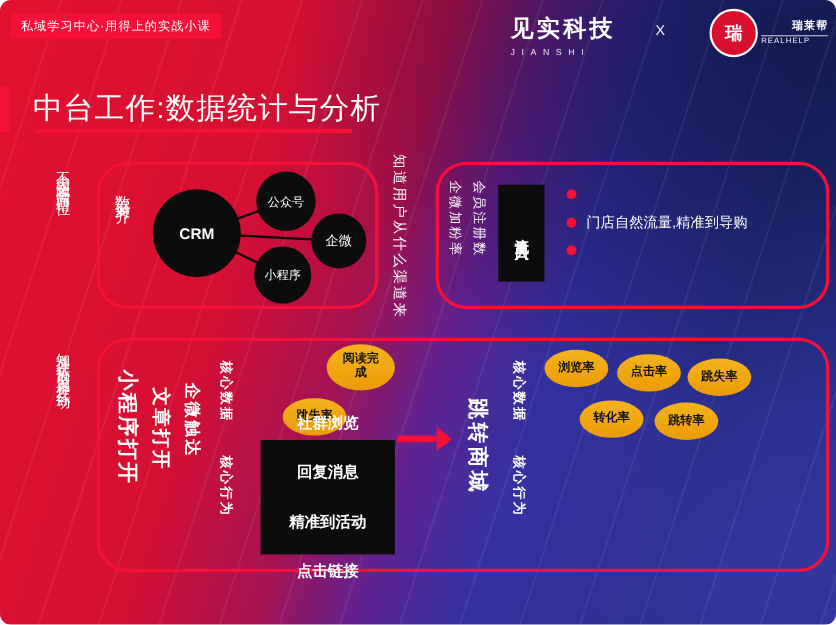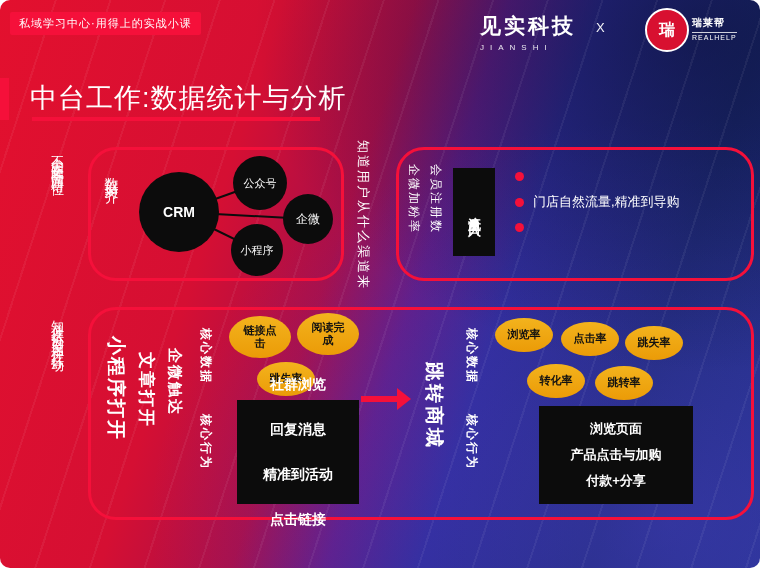--- a/index.html
+++ b/index.html
@@ -15,21 +15,21 @@
     background:repeating-linear-gradient(108deg, rgba(255,255,255,0.055) 0px, rgba(255,255,255,0.055) 2px, transparent 2px, transparent 52px);}
   .abs{position:absolute;}
   .v-up{writing-mode:vertical-rl;text-orientation:upright;}
   .v-rot{writing-mode:vertical-rl;text-orientation:sideways;}
   .badge{background:#f5103a;color:#fff;font-size:11px;padding:4px 9px;border-radius:2px;letter-spacing:1px;}
   .brand-name{font-size:21px;font-weight:bold;letter-spacing:3px;}
   .brand-sub{font-size:8px;letter-spacing:6px;opacity:.9;margin-top:3px;}
   .sep{font-size:13px;opacity:.95;}
   .logo-circle{width:40px;height:40px;border-radius:50%;background:#d81030;border:2px solid #fff;
     display:flex;align-items:center;justify-content:center;font-size:16px;font-weight:bold;}
-  .logo-name{font-size:10px;font-weight:bold;letter-spacing:1px;}
+  .logo-name{font-size:10px;font-weight:bold;letter-spacing:1px;margin-left:28px;}
   .logo-sub{font-size:7px;letter-spacing:1px;border-top:1px solid rgba(255,255,255,.8);margin-top:2px;padding-top:1px;}
   .title-bar{width:9px;height:42px;background:#f5103a;}
   .title{font-size:27px;font-weight:normal;letter-spacing:1px;}
   .underline{height:4px;background:#f5103a;}
   .rbox{border:3px solid #f5103a;border-radius:28px;}
   .note{font-size:13px;letter-spacing:3px;}
   .circle{border-radius:50%;background:#0c0c0c;color:#fff;display:flex;align-items:center;justify-content:center;text-align:left;}
   .ellipse{border-radius:50%;background:linear-gradient(#f3b31d,#eb9b07);color:#111;display:flex;align-items:center;justify-content:center;
     text-align:center;font-weight:bold;font-size:11px;line-height:1.2;padding:0 10px;box-sizing:border-box;}
   .blackbox{background:#0c0c0c;color:#fff;display:flex;flex-direction:column;align-items:center;justify-content:center;text-align:center;font-weight:bold;}
@@ -44,21 +44,21 @@
   .target{font-size:19px;font-weight:bold;letter-spacing:3px;}
 </style>
 </head>
 <body>
 
 <div class="slide">
   <div class="streaks"></div>
 
   <div class="abs badge" style="left:10px;top:12px;">私域学习中心·用得上的实战小课</div>
 
-  <div class="abs" style="left:480px;top:12px;">
+  <div class="abs" style="left:464px;top:12px;">
     <div class="brand-name">见实科技</div>
     <div class="brand-sub">JIANSHI</div>
   </div>
   <div class="abs sep" style="left:596px;top:20px;">X</div>
   <div class="abs logo-circle" style="left:645px;top:8px;">
     <span>瑞</span>
   </div>
   <div class="abs" style="left:692px;top:16px;">
     <div class="logo-name">瑞莱帮</div>
     <div class="logo-sub">REALHELP</div>
@@ -108,22 +108,21 @@
   <div class="abs v-up note" style="left:48px;top:310px;height:215px;">知道什么行为引发用户什么行动</div>
 
   <div class="abs rbox" style="left:88px;top:307px;width:660px;height:207px;">
     <div class="abs v-rot chan0" style="left:12px;top:26px;">小程序打开</div>
     <div class="abs v-rot chan1" style="left:44px;top:42px;">文章打开</div>
     <div class="abs v-rot chan2" style="left:74px;top:38px;">企微触达</div>
 
     <div class="abs v-rot core-label" style="left:106px;top:18px;">核心数据</div>
     <div class="abs v-rot core-label" style="left:106px;top:104px;">核心行为</div>
 
-    <div class="abs ellipse" style="left:138px;top:6px;width:62px;height:42px;">链接点击</div>
-    <div class="abs ellipse" style="left:206px;top:3px;width:62px;height:42px;">阅读完成</div>
+    <div class="abs ellipse" style="left:206px;top:3px;width:62px;height:42px;font-family:Liberation Mono, monospace;">阅读完成</div>
     <div class="abs ellipse" style="left:166px;top:52px;width:58px;height:34px;">跳失率</div>
 
     <div class="abs blackbox" style="left:146px;top:90px;width:122px;height:104px;font-size:14px;line-height:23px;gap:22px;">
       <span>社群浏览</span>
       <span>回复消息</span>
       <span>精准到活动</span>
       <span>点击链接</span>
     </div>
 
     <div class="abs" style="left:270px;top:78px;width:52px;height:22px;">
@@ -135,19 +134,14 @@
 
     <div class="abs v-rot core-label" style="left:372px;top:18px;">核心数据</div>
     <div class="abs v-rot core-label" style="left:372px;top:104px;">核心行为</div>
 
     <div class="abs ellipse" style="left:404px;top:8px;width:58px;height:34px;">浏览率</div>
     <div class="abs ellipse" style="left:470px;top:12px;width:58px;height:34px;">点击率</div>
     <div class="abs ellipse" style="left:534px;top:16px;width:58px;height:34px;">跳失率</div>
     <div class="abs ellipse" style="left:436px;top:54px;width:58px;height:34px;">转化率</div>
     <div class="abs ellipse" style="left:504px;top:56px;width:58px;height:34px;">跳转率</div>
 
-    <div class="abs blackbox" style="left:448px;top:96px;width:154px;height:98px;font-size:13px;line-height:26px;">
-      <span>浏览页面</span>
-      <span>产品点击与加购</span>
-      <span>付款+分享</span>
-    </div>
   </div>
 </div>
 
 </body></html>

